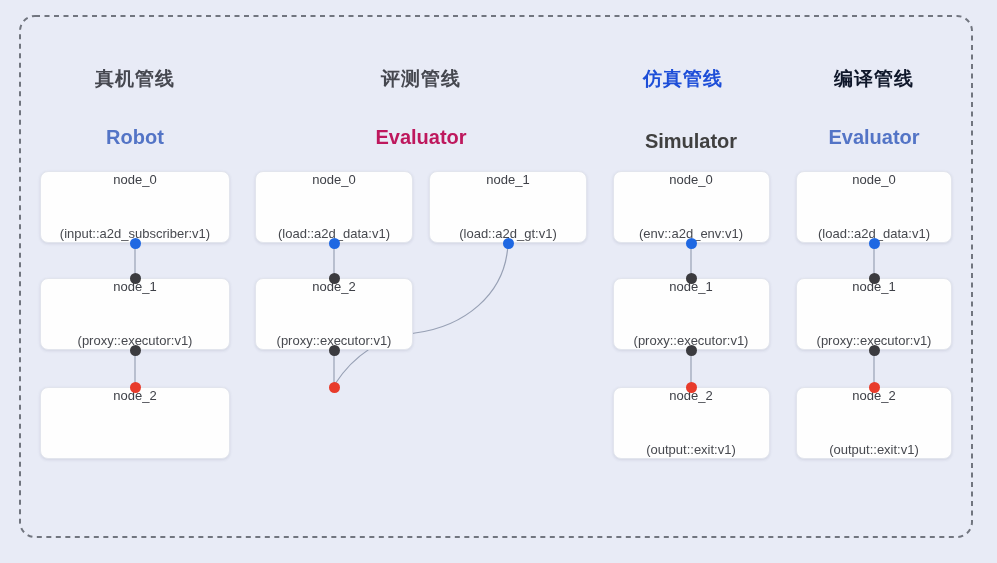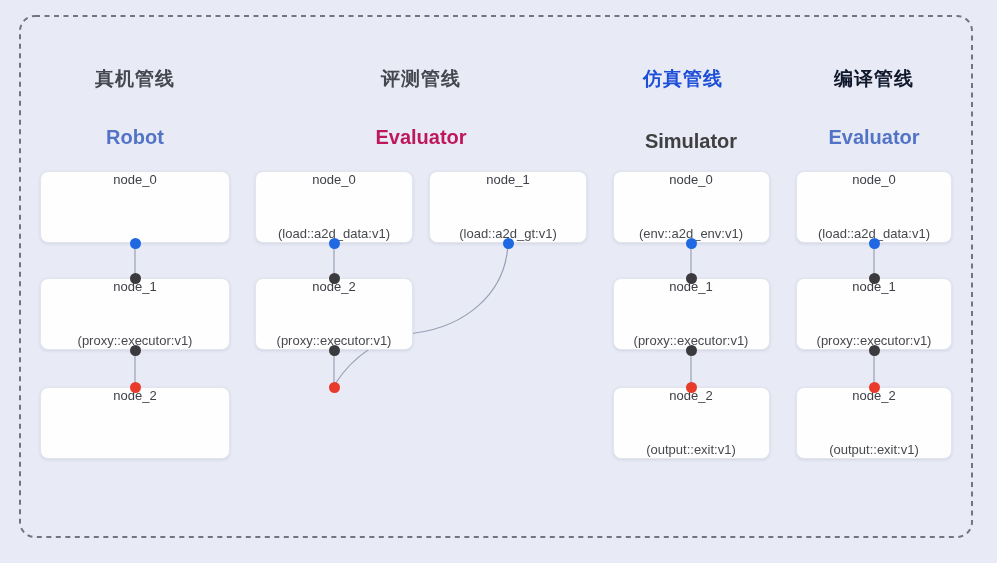--- a/index.html
+++ b/index.html
@@ -85,20 +85,21 @@
       <path d="M 508 243 C 506 296, 462 327, 415 333 C 377 338, 352 358, 335 384" fill="none" stroke="#98a1b5" stroke-width="1.2"></path>
       <path d="M 691 243 L 691 278" fill="none" stroke="#98a1b5" stroke-width="1.2"></path>
       <path d="M 691 350 L 691 387" fill="none" stroke="#98a1b5" stroke-width="1.2"></path>
       <path d="M 874 243 L 874 278" fill="none" stroke="#98a1b5" stroke-width="1.2"></path>
       <path d="M 874 350 L 874 387" fill="none" stroke="#98a1b5" stroke-width="1.2"></path>
     </svg>
 <div class="pipe-title-zh" style="left: 135px; top: 66px; color: rgb(69, 71, 79);">真机管线</div>
     <div class="pipe-title-en" style="left: 135px; top: 126px; color: rgb(83, 116, 198);">Robot</div>
     <div class="node-box" style="left: 40px; top: 171px; width: 190px; height: 72px;">
       <div class="node-label">node_0</div>
+      <div class="node-type">(input::a2d_subscriber:v1)</div>
     </div>
     <div class="port-dot" style="left: 129.5px; top: 237.5px; background: rgb(31, 104, 226);"></div>
     <div class="node-box" style="left: 40px; top: 278px; width: 190px; height: 72px;">
       <div class="node-label">node_1</div>
       <div class="node-type">(proxy::executor:v1)</div>
     </div>
     <div class="port-dot" style="left: 129.5px; top: 272.5px; background: rgb(59, 59, 63);"></div>
     <div class="port-dot" style="left: 129.5px; top: 344.5px; background: rgb(59, 59, 63);"></div>
     <div class="node-box" style="left: 40px; top: 387px; width: 190px; height: 72px;">
       <div class="node-label">node_2</div>

